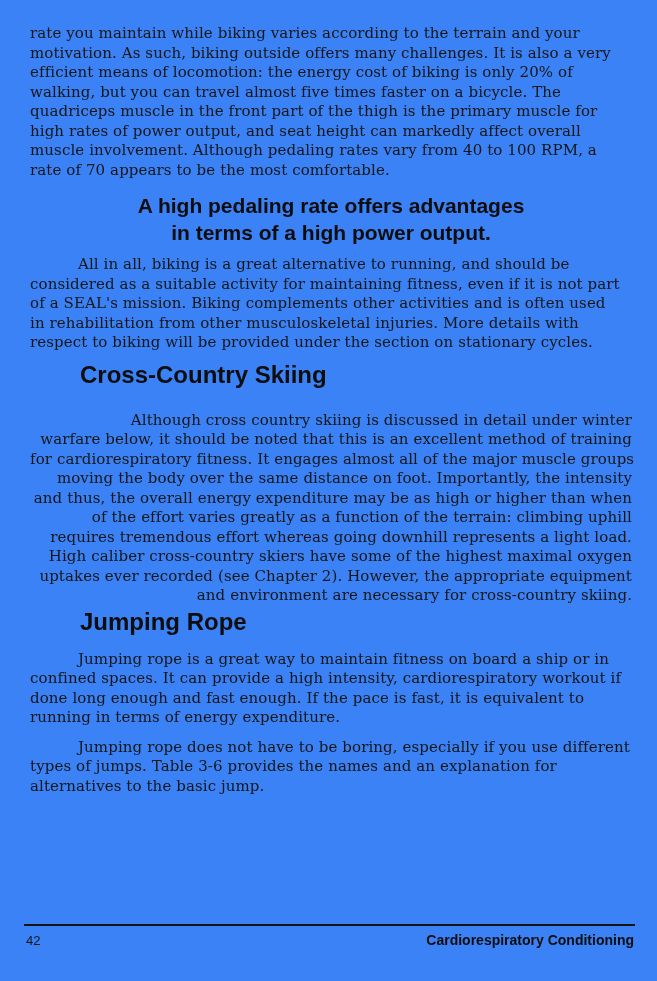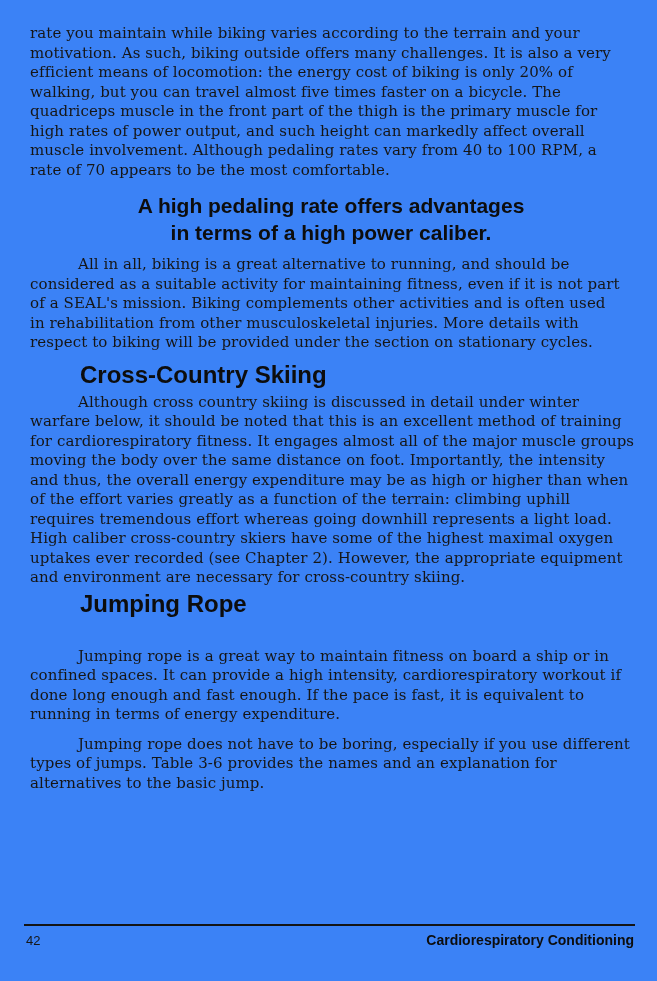--- a/index.html
+++ b/index.html
@@ -30,22 +30,22 @@
     text-align:center;
     font-family:"Liberation Sans", sans-serif;
     font-weight:bold;
     font-size:21px;
     line-height:27px;
     color:#0d0d0d;
   }
   .pullquote .qline { white-space:nowrap; }
 
   .p2 { margin-top:9px; }
-  .p3 { margin-top:4px; }
-  .p4 { margin-top:29px; }
+  .p3 { margin-top:22px;text-align:right; }
+  .p4 { margin-top:14px; }
   .p5 { margin-top:10px; }
 
   .section-head {
     font-family:"Liberation Sans", sans-serif;
     font-weight:bold;
     font-size:24px;
     line-height:28px;
     margin:0 0 0 50px;
     color:#0d0d0d;
     white-space:nowrap;
@@ -80,28 +80,28 @@
 
 <div class="page">
   <div class="body-col">
 
     <div class="para p1">
       <div class="line">rate you maintain while biking varies according to the terrain and your</div>
       <div class="line">motivation. As such, biking outside offers many challenges. It is also a very</div>
       <div class="line">efficient means of locomotion: the energy cost of biking is only 20% of</div>
       <div class="line">walking, but you can travel almost five times faster on a bicycle. The</div>
       <div class="line">quadriceps muscle in the front part of the thigh is the primary muscle for</div>
-      <div class="line">high rates of power output, and such height can markedly affect overall</div>
+      <div class="line">high rates of power output, and seat height can markedly affect overall</div>
       <div class="line">muscle involvement. Although pedaling rates vary from 40 to 100 RPM, a</div>
       <div class="line">rate of 70 appears to be the most comfortable.</div>
     </div>
 
     <div class="pullquote">
       <div class="qline">A high pedaling rate offers advantages</div>
-      <div class="qline">in terms of a high power caliber.</div>
+      <div class="qline">in terms of a high power output.</div>
     </div>
 
     <div class="para p2 indent">
       <div class="line">All in all, biking is a great alternative to running, and should be</div>
       <div class="line">considered as a suitable activity for maintaining fitness, even if it is not part</div>
       <div class="line">of a SEAL's mission. Biking complements other activities and is often used</div>
       <div class="line">in rehabilitation from other musculoskeletal injuries. More details with</div>
       <div class="line">respect to biking will be provided under the section on stationary cycles.</div>
     </div>
 

